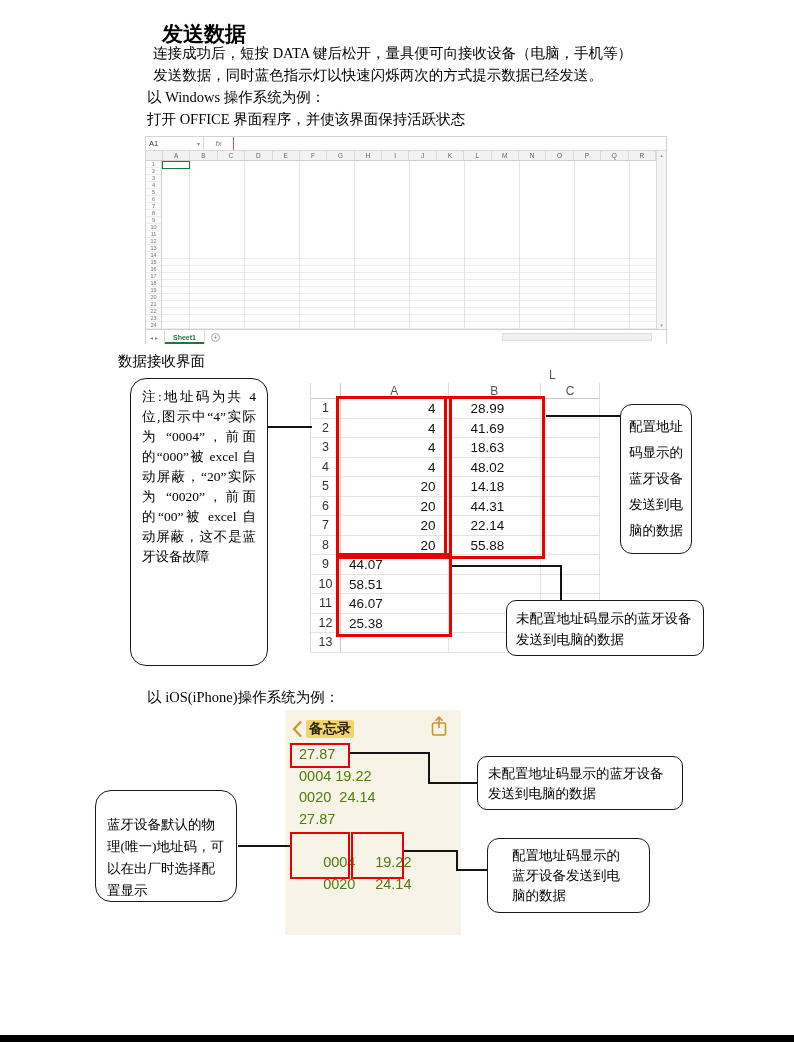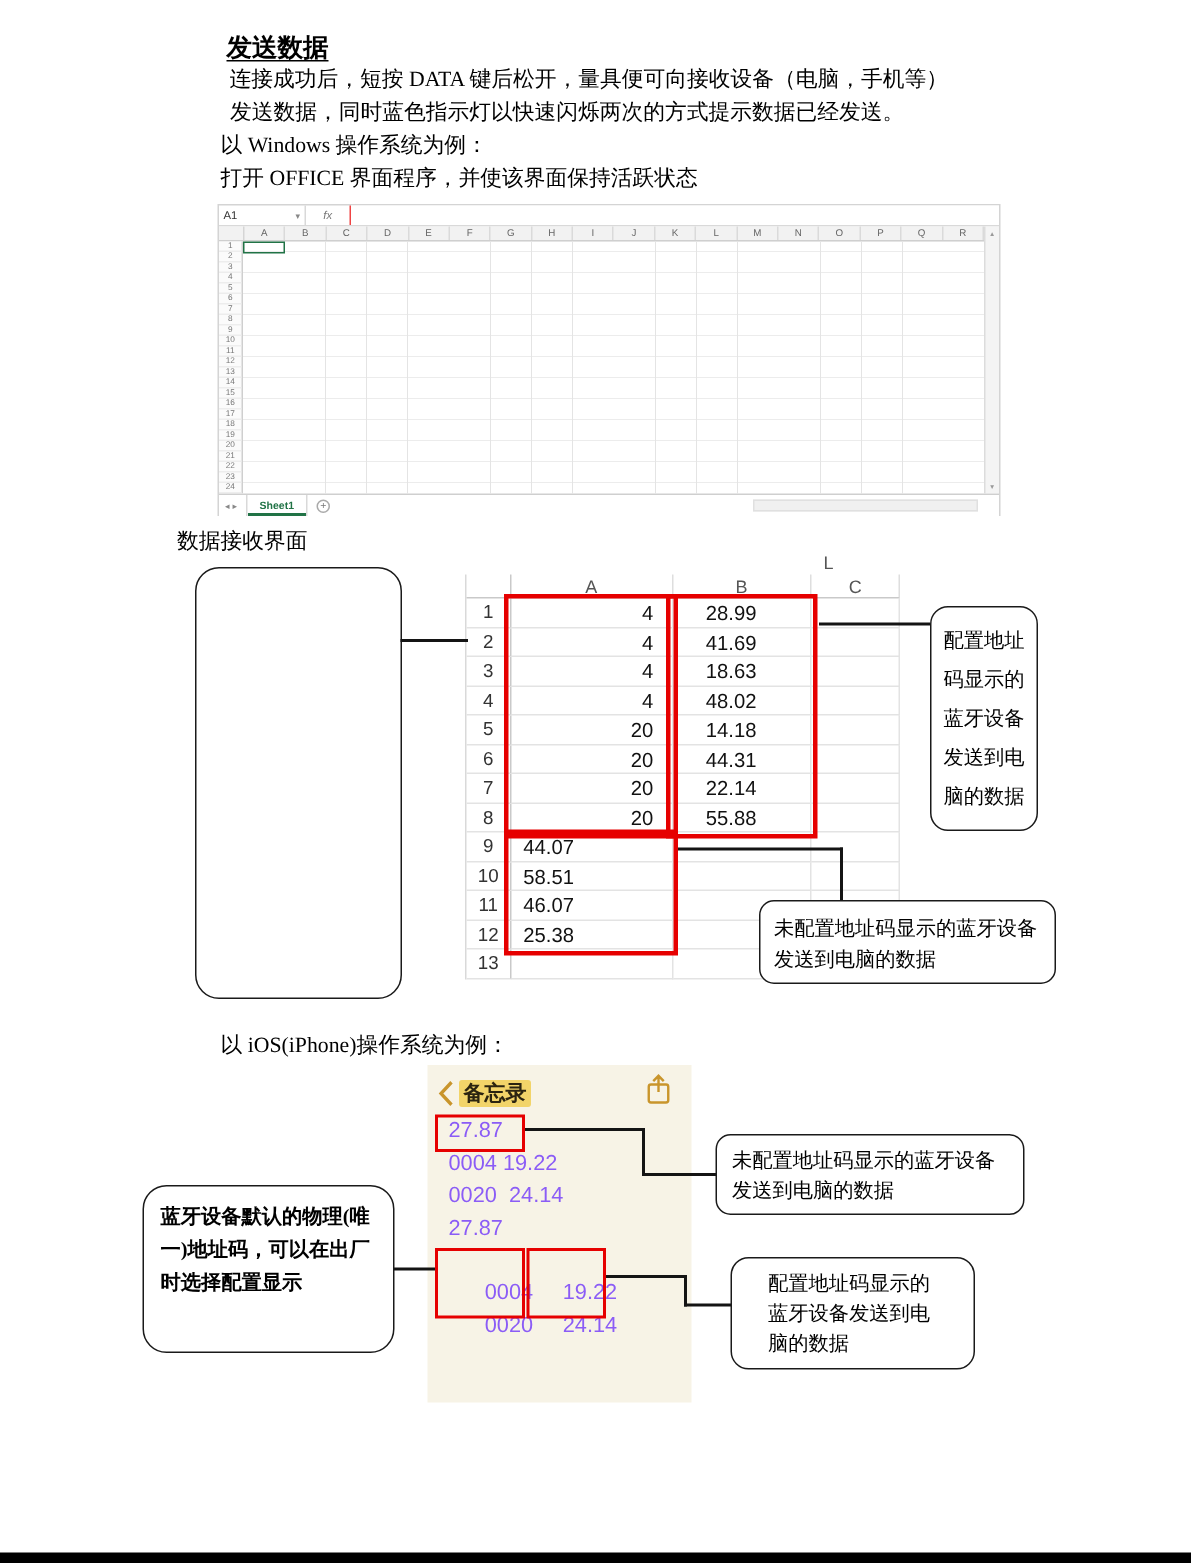--- a/index.html
+++ b/index.html
@@ -4,22 +4,22 @@
 <style>
   * { box-sizing: border-box; margin: 0; padding: 0; }
   html, body { background: #888; }
   .page {
     position: relative; width: 794px; height: 1042px; margin: 0 auto;
     background: #fff; overflow: hidden;
     font-family: "Liberation Serif", serif; color: #000;
   }
   
   .body-text { position: absolute; font-size: 14.5px; line-height: 22px; }
-  .title { position: absolute; left: 151px; top: 20px; font-size: 17px; font-weight: bold;
-           text-decoration: underline; text-underline-offset: 3px; }
+  .title { position: absolute; left: 162px; top: 20px; font-size: 21px; font-weight: bold;
+           text-underline-offset: 3px; }
   .para1 { left: 118px; top: 42px; width: 520px; text-indent: 2em; text-align: center; }
   .line-win { left: 118px; top: 86px; text-indent: 2em; }
   .line-office { left: 118px; top: 108px; text-indent: 2em; }
   .receive-label { left: 118px; top: 350px; }
   .ios-line { left: 118px; top: 686px; text-indent: 2em; }
   .closing { left: 118px; top: 938px; width: 566px; text-indent: 2em; }
   .bottom-bar { position: absolute; left: 0; top: 1035px; width: 794px; height: 7px; background: #000; }
 
   
   .xl { position: absolute; left: 145px; top: 136px; width: 522px; height: 208px;
@@ -112,36 +112,36 @@
   
   .callout { position: absolute; background: #fff; border: 1.6px solid #1a1a1a;
         font-size: 13.5px; color: #000; }
   .co1 { left: 130px; top: 378px; width: 138px; height: 288px; padding: 8px 11px;
         line-height: 20px; border-radius: 16px; text-align: justify; }
   .co1 div { margin: 0; }
   .co2 { left: 620px; top: 404px; width: 72px; height: 150px; padding: 9px 8px;
         line-height: 26px; text-align: center; border-radius: 12px; }
   .co3 { left: 506px; top: 600px; width: 198px; height: 56px; padding: 7px 9px;
         line-height: 21px; border-radius: 10px; }
-  .co4 { left: 95px; top: 790px; width: 168px; height: 112px; padding: 9px 11px;
-        line-height: 22px; border-radius: 16px; font-weight: bold; }
+  .co4 { left: 95px; top: 790px; width: 142px; height: 112px; padding: 23px 11px;
+        line-height: 22px; border-radius: 16px; }
   .co5 { left: 477px; top: 756px; width: 206px; height: 54px; padding: 7px 10px;
         line-height: 20px; border-radius: 10px; }
   .co6 { left: 487px; top: 838px; width: 163px; height: 75px; padding: 7px 24px;
         line-height: 20px; border-radius: 12px; }
 
   
   .notes { position: absolute; left: 285px; top: 710px; width: 176px; height: 225px;
         background: var(--notes_bg, #f7f3e6); font-family: "Liberation Sans", sans-serif; }
   .notes-back { position: absolute; left: 7px; top: 10px; display: flex; align-items: center;
         gap: 3px; color: var(--notes_accent, #c9952c); }
   .notes-back-label { font-size: 14px; font-weight: bold; color: #2b2410;
         background: #f2d469; padding: 0 3px; border-radius: 2px; }
   .notes-share { position: absolute; right: 13px; top: 5px; color: var(--notes_accent, #c9952c); }
-  .nl { position: absolute; left: 14px; font-size: 14.5px; color: #8b5cf6; white-space: pre; }
+  .nl { position: absolute; left: 14px; font-size: 14.5px; color: #4d7c0f; white-space: pre; }
   .nl0 { top: 36px; } .nl1 { top: 57.5px; } .nl2 { top: 79px; }
   .nl3 { top: 100.5px; } .nl4 { top: 128px; } .nl5 { top: 149.5px; }
   .tok-addr { display: inline-block; width: 52px; }
 </style>
 </head>
 <body>
 
 <div class="page">
 
   <div class="title">发送数据</div>
@@ -214,20 +214,21 @@
       <span class="xl-navarrows">◂▸</span>
       <span class="xl-tab">Sheet1</span>
       <span class="xl-addsheet">+</span>
       <div class="xl-hscroll"></div>
     </div>
   </div>
 
   <p class="body-text receive-label">数据接收界面</p>
 
   <div class="callout co1">
+    <div>注:地址码为共 4 位,图示中“4”实际为 “0004”，前面的“000”被 excel 自动屏蔽，“20”实际为 “0020”，前面的“00”被 excel 自动屏蔽，这不是蓝牙设备故障</div>
   </div>
 
   <div class="dg">
     <div class="dg-header">
         <div class="dg-corner"></div>
         <div class="dg-colhead">A</div>
         <div class="dg-colhead">B</div>
         <div class="dg-colhead">C</div>
       </div>
     <div class="dg-body">

